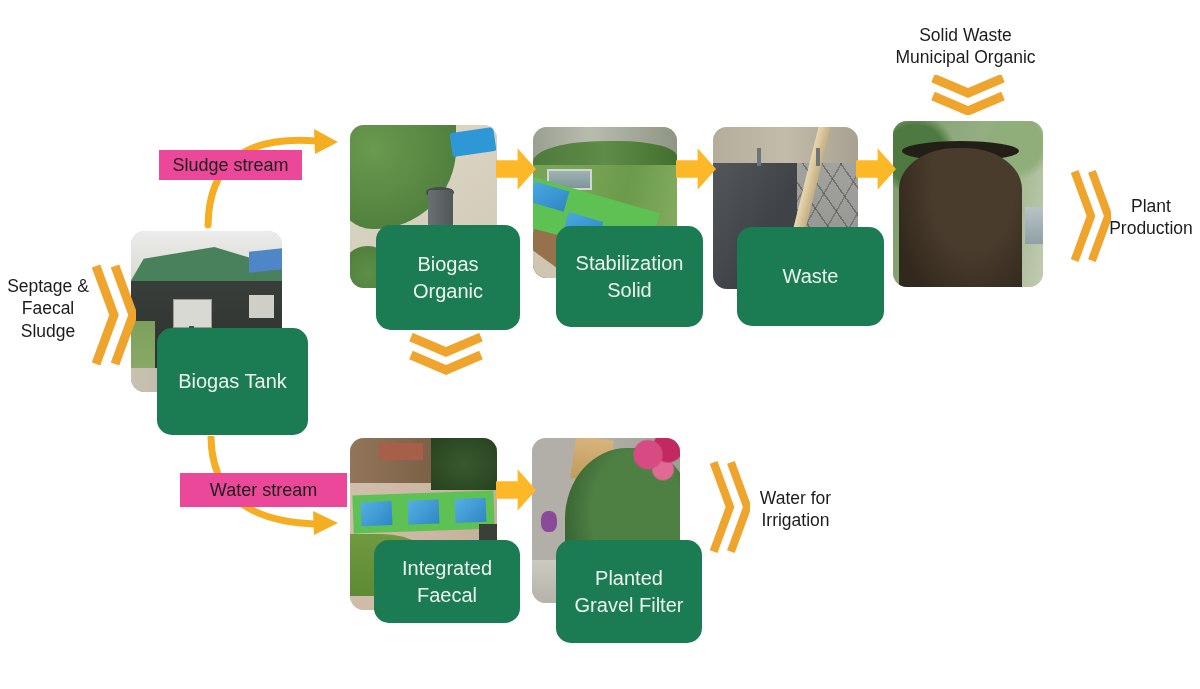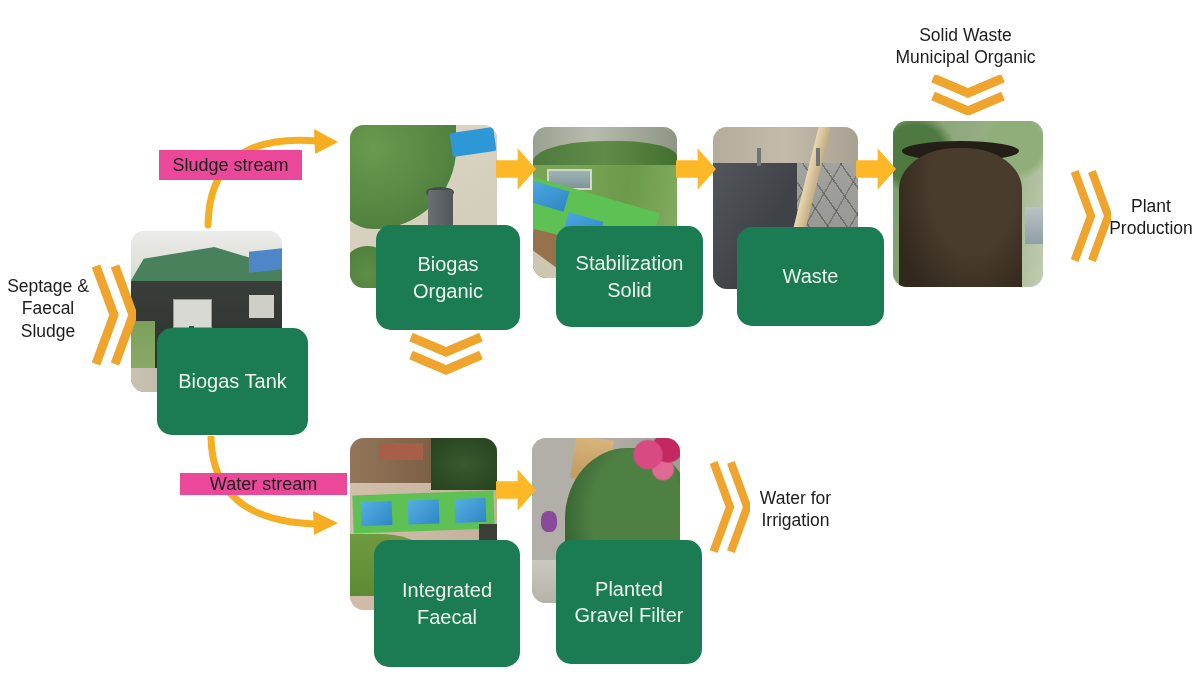--- a/index.html
+++ b/index.html
@@ -218,53 +218,53 @@
   </svg>
   <div class="caption" style="left:1106px;top:195px;width:90px;">
     <div>Plant</div>
     <div>Production</div>
   </div>
 
   <svg class="arc" style="left:198px;top:436px;" width="148" height="100" viewBox="0 0 148 100">
     <path d="M13,2 C14,54 46,86 118,88"></path>
     <polygon points="115,75 140,87 116,99"></polygon>
   </svg>
-  <div class="stream-tag" style="left:180px;top:473px;width:167px;height:22px;align-items:center;">
+  <div class="stream-tag" style="left:180px;top:473px;width:167px;height:34px;align-items:center;">
     <span>Water stream</span>
   </div>
 
   <div class="photo" style="left:350px;top:438px;width:147px;height:172px;">
     <div class="se-base"></div>
     <div class="se-wall"></div>
     <div class="se-brick"></div>
     <div class="se-plants"></div>
     <div class="se-mat">
       <div class="se-sq se-sq1"></div>
       <div class="se-sq se-sq2"></div>
       <div class="se-sq se-sq3"></div>
     </div>
     <div class="se-grass"></div>
     <div class="se-dark"></div>
   </div>
-  <div class="plate" style="left:374px;top:540px;width:146px;height:127px;">
+  <div class="plate" style="left:374px;top:540px;width:146px;height:83px;">
     <div>Integrated</div>
     <div>Faecal</div>
   </div>
 
   <div class="block-arrow" style="left:496px;top:468px;"></div>
 
   <div class="photo" style="left:532px;top:438px;width:148px;height:165px;">
     <div class="gv-base"></div>
     <div class="gv-beam"></div>
     <div class="gv-bush"></div>
     <div class="gv-flowers"></div>
     <div class="gv-purple"></div>
     <div class="gv-floor"></div>
   </div>
-  <div class="plate" style="left:556px;top:540px;width:146px;height:124px;">
+  <div class="plate" style="left:556px;top:540px;width:146px;height:103px;">
     <div>Planted</div>
     <div>Gravel Filter</div>
   </div>
 
   <svg class="chev" style="left:710px;top:456px;" width="40" height="102" viewBox="0 0 44 104">
     <polyline points="4,3 22,52 4,101"></polyline>
       <polyline points="23,3 41,52 23,101"></polyline>
   </svg>
   <div class="caption" style="left:748px;top:487px;width:95px;">
     <div>Water for</div>

